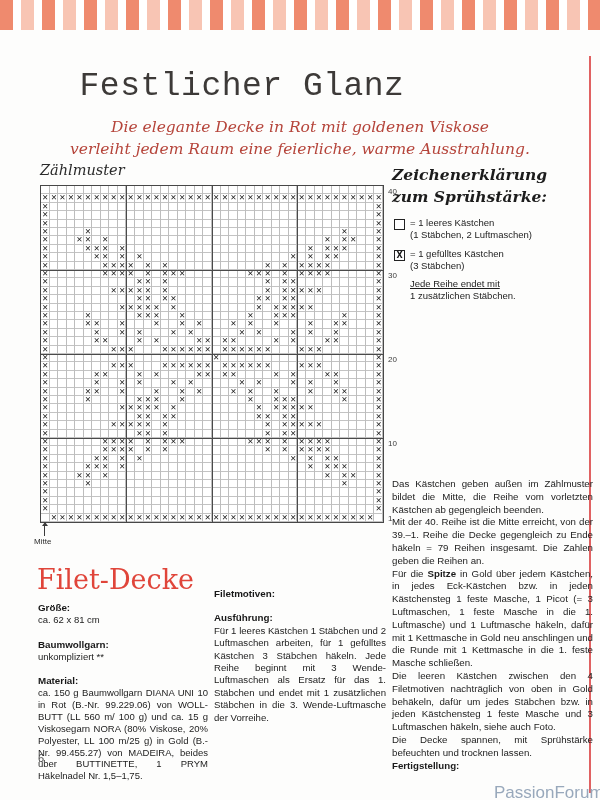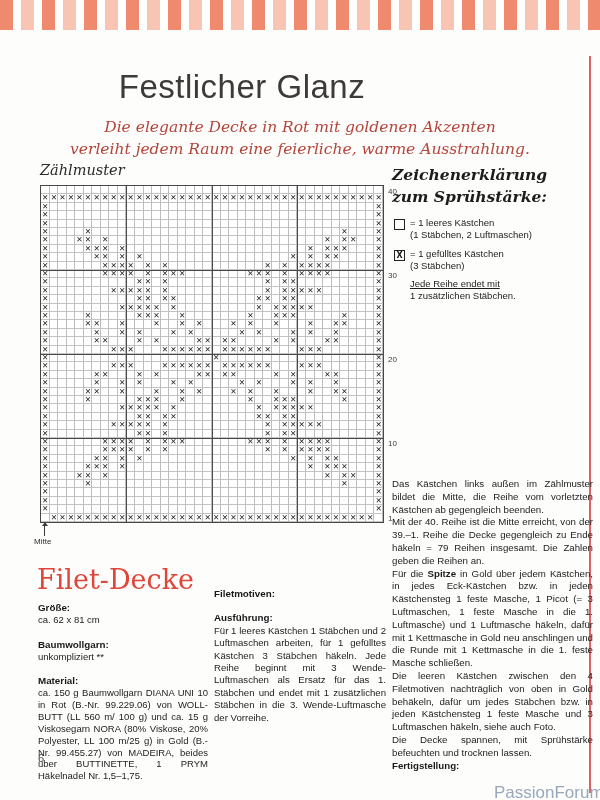--- a/index.html
+++ b/index.html
@@ -7,21 +7,21 @@
        font-family:"Liberation Sans",sans-serif;color:#1e1e1e;}
   .abs{position:absolute;}
 
   
   #stripes{left:0;top:0;width:600px;height:30px;
     background:repeating-linear-gradient(to right,
       #ef8a6e 0 13px,#ffffff 13px 21px,#f8c5b4 21px 34px,#ffffff 34px 42px);}
 
   
   #title{left:0;top:68px;width:484px;text-align:center;
-    font-family:Liberation Sans, sans-serif;font-size:33px;color:#3d3a38;letter-spacing:.5px;}
+    font-family:Liberation Mono, monospace;font-size:33px;color:#3d3a38;letter-spacing:.5px;}
   .subtitle{left:0;width:600px;text-align:center;font-family:"DejaVu Serif",serif;
     font-style:italic;font-size:15.5px;color:#b5443a;}
   #sub1{top:118px;} #sub2{top:140px;}
 
   
   #chart-label{left:40px;top:162px;font-family:"DejaVu Serif",serif;font-style:italic;
     font-size:14.5px;color:#2a2a2a;}
   #chart{left:40px;top:185px;width:342px;height:336px;border:1.5px solid #474747;
     background:#ffffff;box-sizing:content-box;
     background-image:
@@ -68,21 +68,21 @@
   #watermark{left:494px;top:783px;font-size:17px;color:#98a8bb;}
   #red-border{left:589px;top:56px;width:2px;height:737px;background:#e06161;}
 </style>
 </head>
 <body>
 
 <div id="stripes" class="abs"></div>
 <div id="red-border" class="abs"></div>
 
 <div id="title" class="abs">Festlicher Glanz</div>
-<div id="sub1" class="abs subtitle">Die elegante Decke in Rot mit goldenen Akzenten</div>
+<div id="sub1" class="abs subtitle">Die elegante Decke in Rot mit goldenen Viskose</div>
 <div id="sub2" class="abs subtitle">verleiht jedem Raum eine feierliche, warme Ausstrahlung.</div>
 
 <div id="chart-label" class="abs">Zählmuster</div>
 <div id="chart" class="abs">
     <span class="xcell" style="left: 0px; top: 8.4px;">✕</span>
     <span class="xcell" style="left: 8.55px; top: 8.4px;">✕</span>
     <span class="xcell" style="left: 17.1px; top: 8.4px;">✕</span>
     <span class="xcell" style="left: 25.65px; top: 8.4px;">✕</span>
     <span class="xcell" style="left: 34.2px; top: 8.4px;">✕</span>
     <span class="xcell" style="left: 42.75px; top: 8.4px;">✕</span>
@@ -560,21 +560,21 @@
 <div class="abs leg-sq" style="top:219px;"></div>
 <div class="abs leg-txt" style="top:217px;">= 1 leeres Kästchen</div>
 <div class="abs leg-txt" style="top:229px;">(1 Stäbchen, 2 Luftmaschen)</div>
 <div class="abs leg-sq" style="top:250px;">X</div>
 <div class="abs leg-txt" style="top:248px;">= 1 gefülltes Kästchen</div>
 <div class="abs leg-txt" style="top:260px;">(3 Stäbchen)</div>
 <div class="abs leg-txt" style="top:278px;text-decoration:underline;">Jede Reihe endet mit</div>
 <div class="abs leg-txt" style="top:290px;">1 zusätzlichen Stäbchen.</div>
 
 <div id="rightcol" class="abs">
-  <p>Das Kästchen links außen im Zählmuster bildet die Mitte, die Reihe vom vorletzten Kästchen ab gegengleich beenden.</p>
+  <p>Das Kästchen geben außen im Zählmuster bildet die Mitte, die Reihe vom vorletzten Kästchen ab gegengleich beenden.</p>
   <p>Mit der 40. Reihe ist die Mitte erreicht, von der 39.–1. Reihe die Decke gegengleich zu Ende häkeln = 79 Reihen insgesamt. Die Zahlen geben die Reihen an.</p>
   <p><span>Für die </span><span class="bold">Spitze</span><span> in Gold über jedem Kästchen, in jedes Eck-Kästchen bzw. in jeden Kästchensteg 1 feste Masche, 1 Picot (= 3 Luftmaschen, 1 feste Masche in die 1. Luftmasche) und 1 Luftmasche häkeln, dafür mit 1 Kettmasche in Gold neu anschlingen und die Runde mit 1 Kettmasche in die 1. feste Masche schließen.</span></p>
   <p>Die leeren Kästchen zwischen den 4 Filetmotiven nachträglich von oben in Gold behäkeln, dafür um jedes Stäbchen bzw. in jeden Kästchensteg 1 feste Masche und 3 Luftmaschen häkeln, siehe auch Foto.</p>
   <p>Die Decke spannen, mit Sprühstärke befeuchten und trocknen lassen.</p>
   <p id="fert-label">Fertigstellung:</p>
 </div>
 
 <div id="article-head" class="abs">Filet-Decke</div>
 <div id="leftcol">
   <div class="abs h-bold" style="left:38px;top:602px;">Größe:</div>

